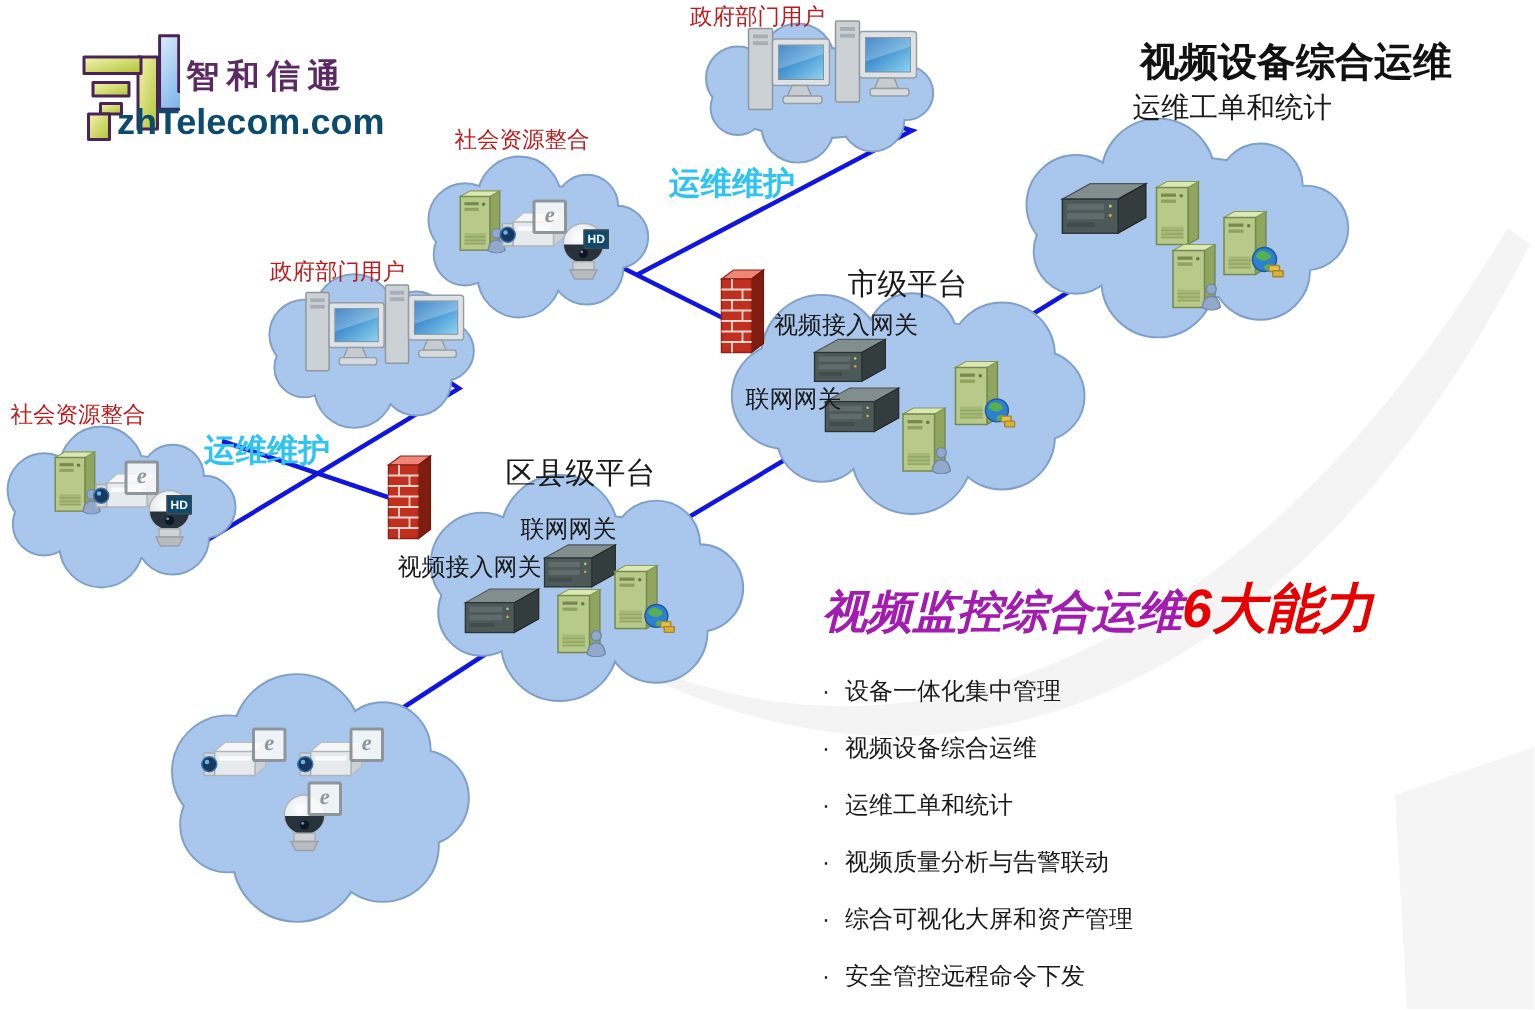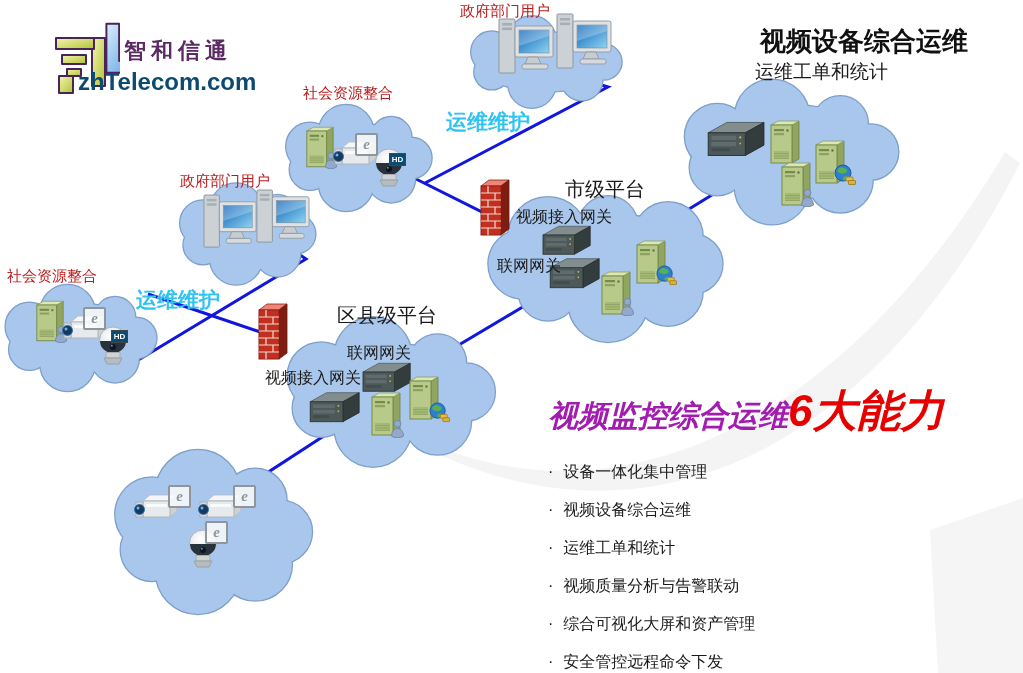--- a/index.html
+++ b/index.html
@@ -13,21 +13,21 @@
   .maint{font-size:21px;font-weight:bold;color:#2fc3f2;margin-top:15px;}
   .big-title{font-size:26px;font-weight:bold;color:#111;}
   .prov-lbl{font-size:19px;color:#1a1a1a;}
   .logo{left:28px;top:16px;display:flex;align-items:flex-start;}
   .logo-text{margin-left:4px;}
   .logo-cn{font-size:22px;font-weight:bold;color:#5b2a62;letter-spacing:5px;margin-top:20px;}
   .logo-en{font-size:24px;font-weight:bold;color:#0c4a6e;margin-top:2px;margin-left:-46px;}
   .cap-block{left:548px;top:382px;}
   .cap-title{font-style:italic;font-weight:bold;}
   .cap-black{font-size:30px;color:#a21caf;}
-  .cap-red{font-size:44px;color:#e60000;font-style:italic;}
+  .cap-red{font-size:36px;color:#e60000;font-style:italic;}
   .cap-list{list-style:none;margin:14px 0 0 0;padding:0;}
   .cap-list li{font-size:16px;color:#1a1a1a;height:38px;line-height:34px;}
   .cap-list .dot{margin-right:10px;}
   .e-badge{width:19px;height:19px;border:2px solid #8e959b;border-radius:2px;
            background:rgba(250,250,250,.85);color:#8e959b;z-index:3;
            display:flex;align-items:center;justify-content:center;
            font:italic bold 15px "Liberation Serif",serif;}
   .hd-badge{min-width:15px;height:11px;background:#0c4a6e;border:1px solid #3e474e;color:#fff;
             z-index:3;display:flex;align-items:center;justify-content:center;
             font-size:8px;font-weight:bold;letter-spacing:0;}

